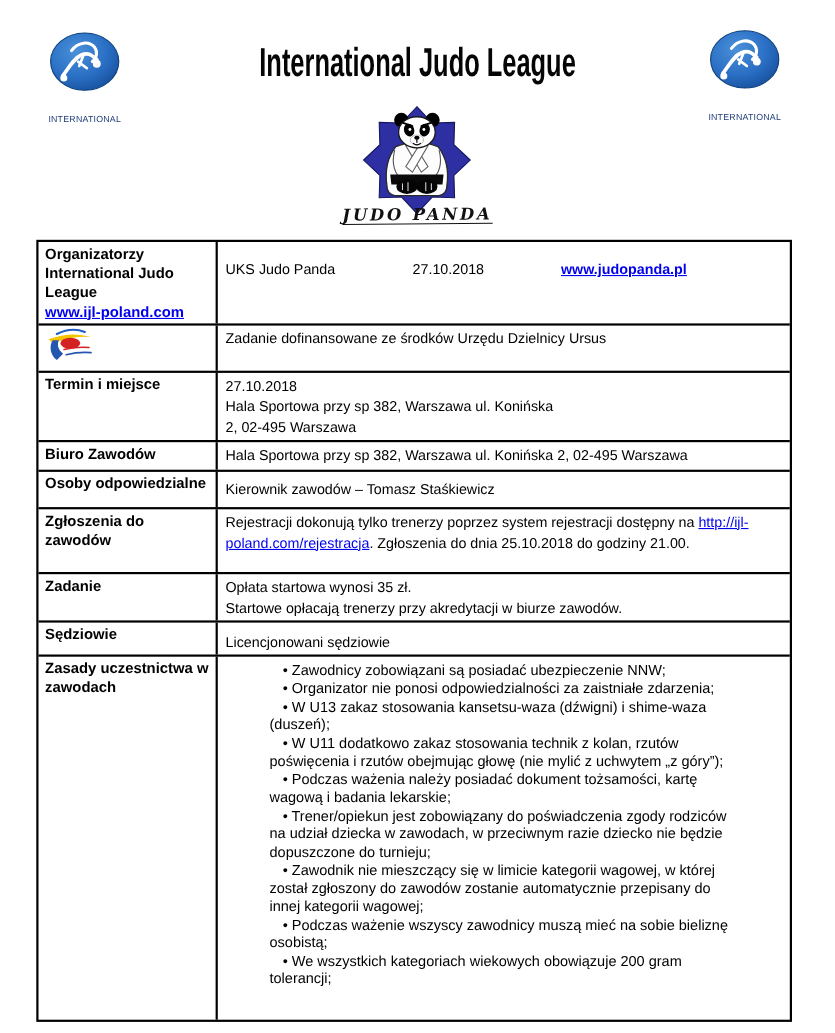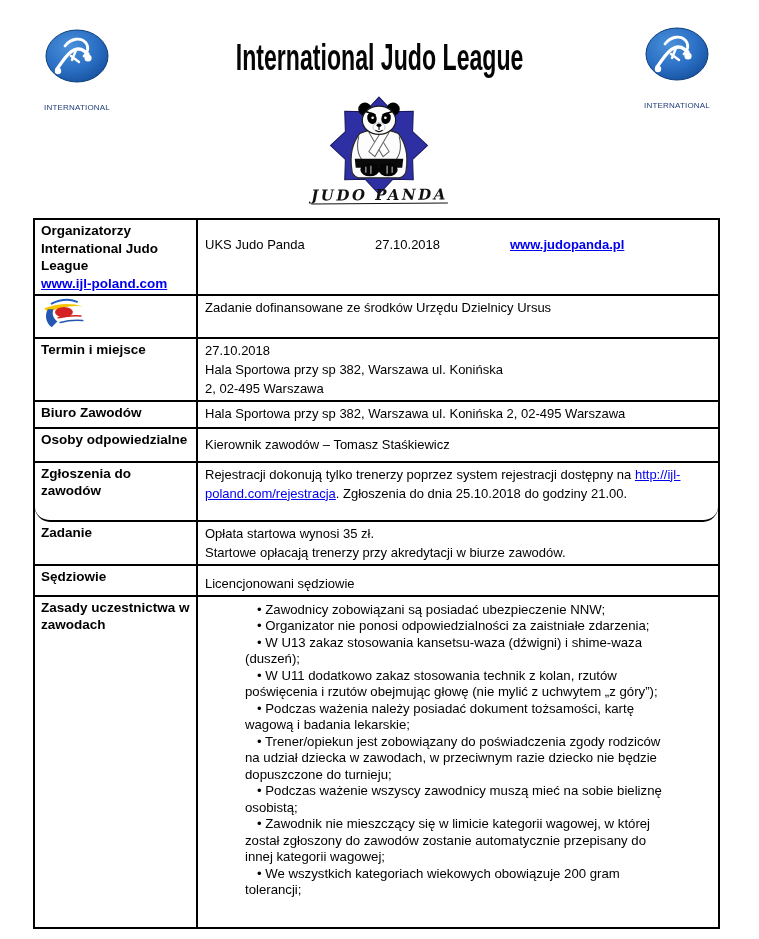--- a/index.html
+++ b/index.html
@@ -43,21 +43,21 @@
     width:163px; flex:none; border-right:2px solid #000; box-sizing:border-box;
     padding:2px 4px 2px 6px; font-weight:bold; font-size:13.5px; line-height:17.5px;
   }
   .rcell { flex:1; padding:2px 8px 2px 7px; font-size:13px; line-height:19px; box-sizing:border-box; }
   .r-org   { min-height:67px; }
   .r-fund  { min-height:36px; }
   .r-term  { min-height:56px; }
   .r-cont  { min-height:19px; }
   .r-off   { min-height:27px; }
   .r-resp  { min-height:34px; }
-  .r-reg   { min-height:59px;border-radius:15px; }
+  .r-reg   { min-height:59px; }
   .r-fee   { min-height:37px; }
   .r-ref   { min-height:28px; }
   .r-rules { min-height:330px; }
   .link { color:#0000EE; }
   .link.bold { font-weight:bold; }
   .org-right { display:flex; padding-top:15px; }
   .org-club { width:170px; flex:none; }
   .org-date { width:135px; flex:none; }
   .fund-cell { display:flex; align-items:flex-start; }
   .fund-logo-wrap { padding:2px 0 2px 2px; }
@@ -219,20 +219,20 @@
 
     <div class="trow r-rules">
       <div class="lcell">Zasady uczestnictwa w zawodach</div>
       <div class="rcell rules-cell">
         <p class="bullet">• Zawodnicy zobowiązani są posiadać ubezpieczenie NNW;</p>
         <p class="bullet">• Organizator nie ponosi odpowiedzialności za zaistniałe zdarzenia;</p>
         <p class="bullet">• W U13 zakaz stosowania kansetsu-waza (dźwigni) i shime-waza (duszeń);</p>
         <p class="bullet">• W U11 dodatkowo zakaz stosowania technik z kolan, rzutów poświęcenia i rzutów obejmując głowę (nie mylić z uchwytem „z góry”);</p>
         <p class="bullet">• Podczas ważenia należy posiadać dokument tożsamości, kartę wagową i badania lekarskie;</p>
         <p class="bullet">• Trener/opiekun jest zobowiązany do poświadczenia zgody rodziców na udział dziecka w zawodach, w przeciwnym razie dziecko nie będzie dopuszczone do turnieju;</p>
+        <p class="bullet">• Zawodnik nie mieszczący się w limicie kategorii wagowej, w której został zgłoszony do zawodów zostanie automatycznie przepisany do innej kategorii wagowej;</p>
         <p class="bullet">• Podczas ważenie wszyscy zawodnicy muszą mieć na sobie bieliznę osobistą;</p>
-        <p class="bullet">• Zawodnik nie mieszczący się w limicie kategorii wagowej, w której został zgłoszony do zawodów zostanie automatycznie przepisany do innej kategorii wagowej;</p>
         <p class="bullet">• We wszystkich kategoriach wiekowych obowiązuje 200 gram tolerancji;</p>
       </div>
     </div>
 
   </div>
 </div>
 
 </body></html>

